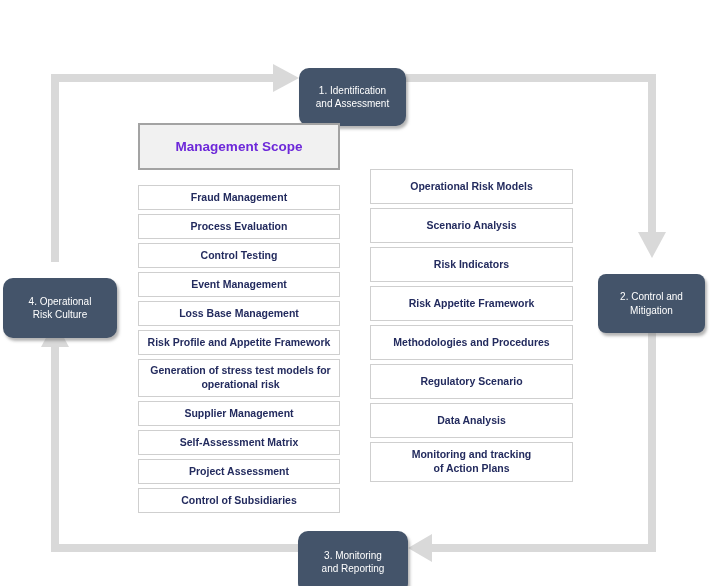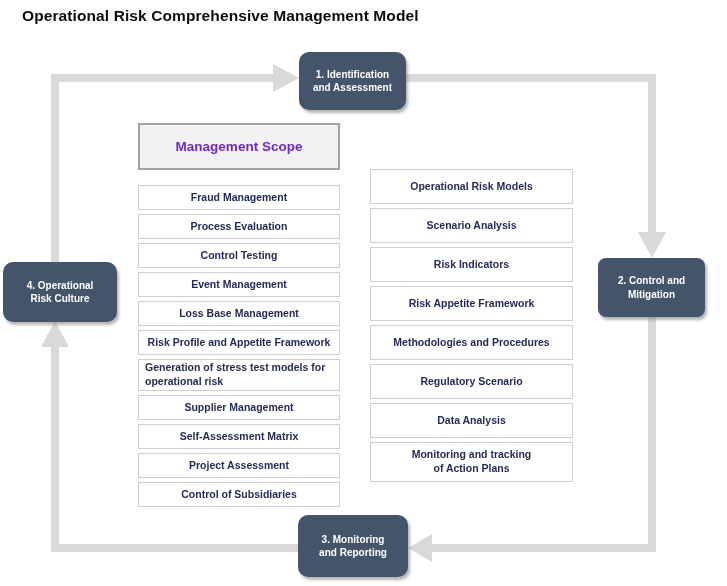--- a/index.html
+++ b/index.html
@@ -42,25 +42,26 @@
   
   .node {
     position: absolute;
     background: #44546a;
     color: #ffffff;
     border-radius: 10px;
     display: flex;
     align-items: center;
     justify-content: center;
     text-align: center;
-    font-weight: bold;
+    font-weight: normal;
     font-size: 10px;
     line-height: 1.35;
     white-space: pre-line;
     box-shadow: 2px 3px 3px rgba(120,120,120,0.55);
+    margin-top: 16px;
   }
   .node1 { left: 299px; top: 52px;  width: 107px; height: 58px; }
   .node2 { left: 598px; top: 258px; width: 107px; height: 59px; border-radius: 8px; }
   .node3 { left: 298px; top: 515px; width: 110px; height: 62px; }
   .node4 { left: 3px;   top: 262px; width: 114px; height: 60px; }
   
   .col-header {
     position: absolute;
     box-sizing: border-box;
     background: #f1f1f1;
@@ -94,30 +95,29 @@
     justify-content: center;
     text-align: center;
     font-size: 10.5px;
     font-weight: bold;
     color: #232b5e;
     line-height: 1.3;
     white-space: pre-line;
     padding: 0 3px;
   }
   .item.sm { height: 25px; }
-  .item.sm-tall { height: 32px; justify-content: flex-start; text-align: left; padding-left: 6px; }
+  .item.sm-tall { height: 38px; justify-content: flex-start; text-align: center; padding-left: 6px; }
   .item.lg { height: 35px; }
   .item.lg-tall { height: 40px; }
 </style>
 </head>
 <body>
 
 <div class="canvas">
 
-  <div class="title">Operational Risk Comprehensive Management Model</div>
 
   <div class="seg seg-top-left-h"></div>
   <div class="seg seg-left-v-top"></div>
   <div class="seg seg-top-right-h"></div>
   <div class="seg seg-right-v-top"></div>
   <div class="seg seg-right-v-bot"></div>
   <div class="seg seg-bot-right-h"></div>
   <div class="seg seg-bot-left-h"></div>
   <div class="seg seg-left-v-bot"></div>
 

